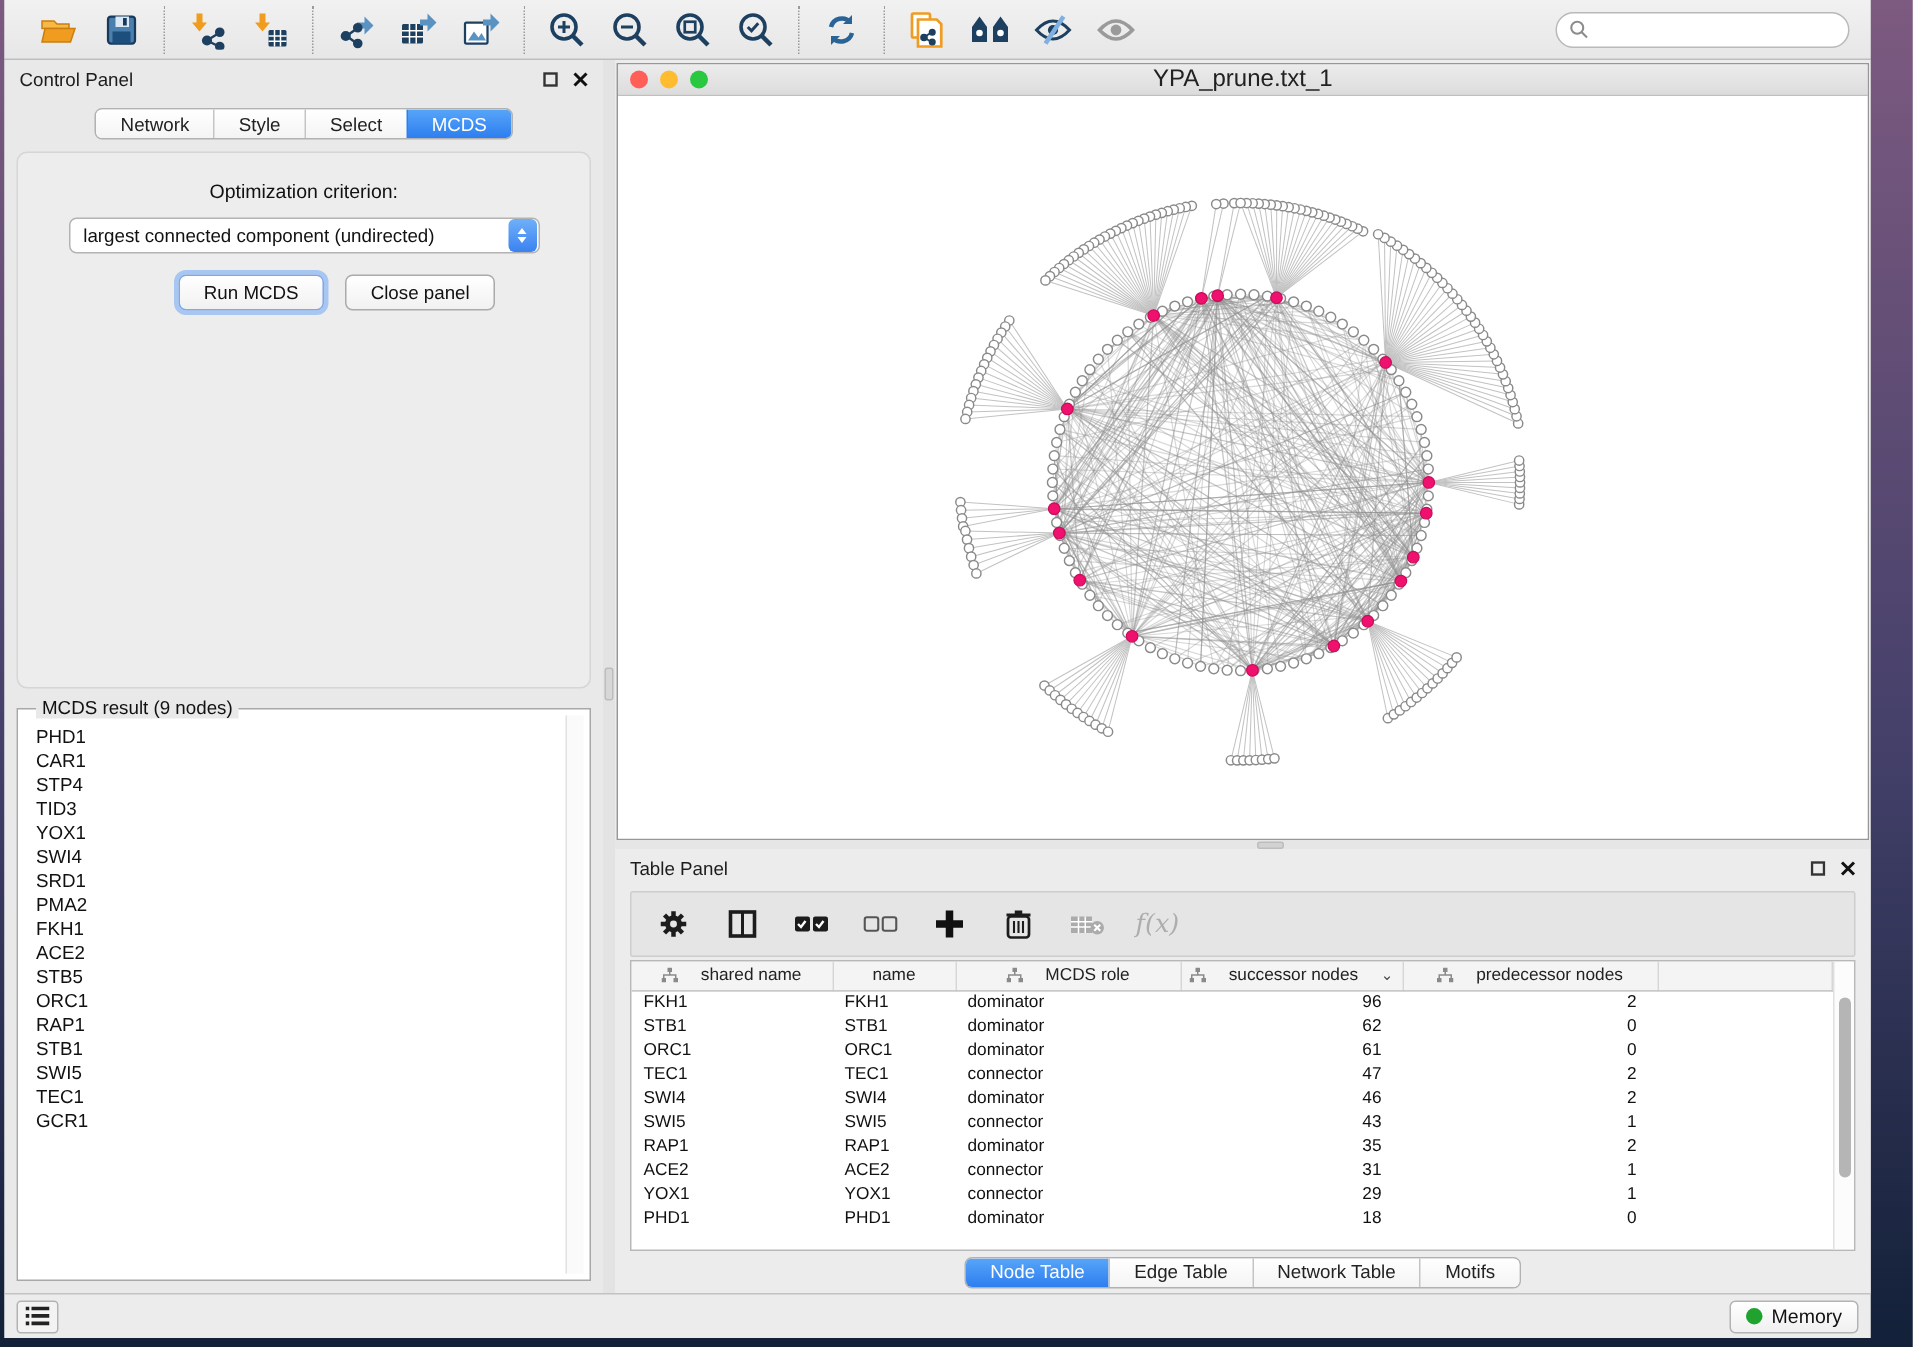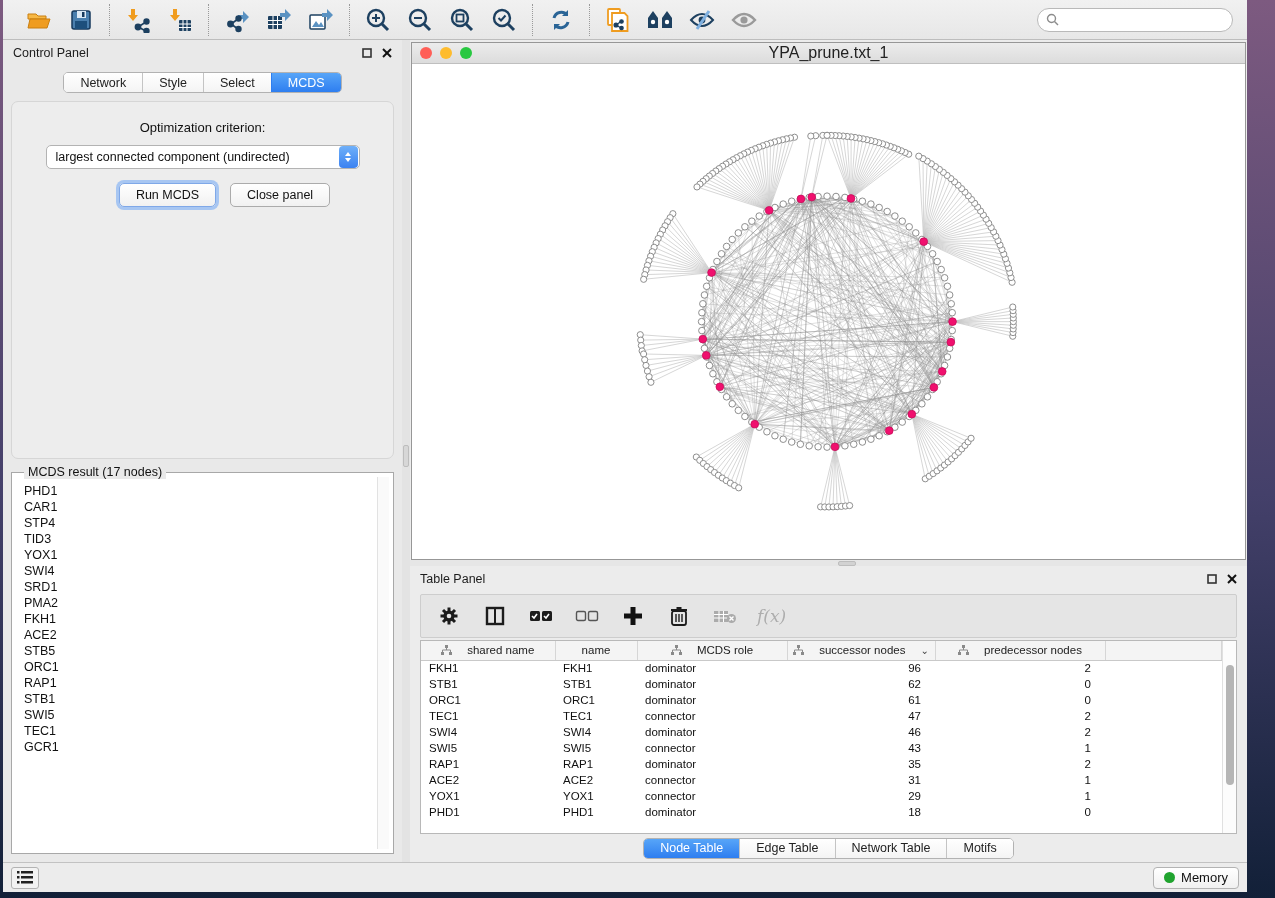--- a/index.html
+++ b/index.html
@@ -322,21 +322,21 @@
               <span class="arr-dn"></span>
             </span>
         </div>
         <div class="btnrow">
           <button class="pushbtn focused">Run MCDS</button>
           <button class="pushbtn">Close panel</button>
         </div>
       </div>
 
       <div class="groupbox">
-        <span class="grouptitle">MCDS result (17 nodes)</span>
+        <span class="grouptitle">MCDS result (9 nodes)</span>
         <div class="mcdslist">
             <div class="mitem">PHD1</div>
             <div class="mitem">CAR1</div>
             <div class="mitem">STP4</div>
             <div class="mitem">TID3</div>
             <div class="mitem">YOX1</div>
             <div class="mitem">SWI4</div>
             <div class="mitem">SRD1</div>
             <div class="mitem">PMA2</div>
             <div class="mitem">FKH1</div>

